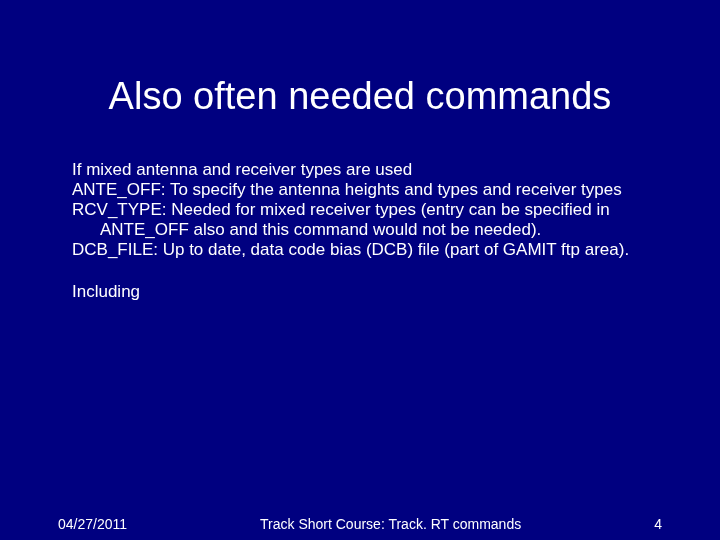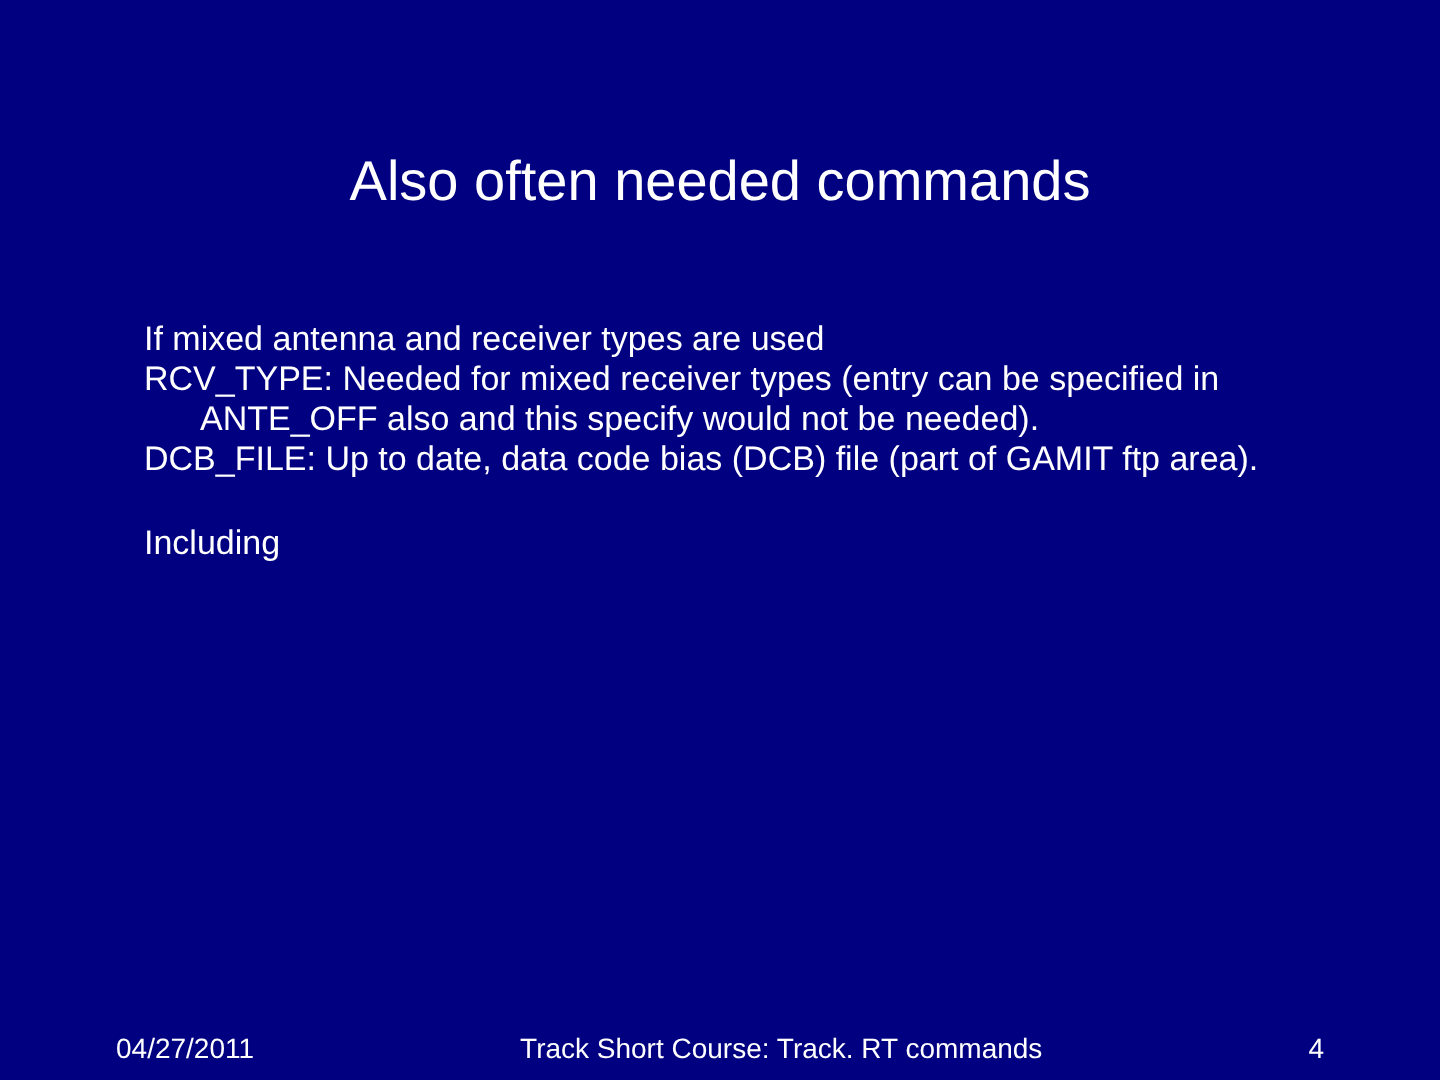--- a/index.html
+++ b/index.html
@@ -17,21 +17,21 @@
     width: 720px;
     height: 540px;
     box-sizing: border-box;
   }
   .title {
     position: absolute;
     top: 75px;
     left: 0;
     width: 720px;
     text-align: center;
-    font-size: 28px;
+    font-size: 38px;
     font-weight: normal;
   }
   .body {
     position: absolute;
     top: 160px;
     left: 72px;
     width: 608px;
     font-size: 17px;
     line-height: 1.18;
   }
@@ -66,21 +66,22 @@
 </style>
 </head>
 <body>
 
 <div class="slide">
 
   <div class="title">Also often needed commands</div>
 
   <div class="body">
     <p class="para">If mixed antenna and receiver types are used</p>
-    <p class="para hang">RCV_TYPE: Needed for mixed receiver types (entry can be specified in ANTE_OFF also and this specify would not be needed).</p>
+    <p class="para hang">ANTE_OFF: To specify the antenna heights and types and receiver types</p>
+    <p class="para hang">RCV_TYPE: Needed for mixed receiver types (entry can be specified in ANTE_OFF also and this command would not be needed).</p>
     <p class="para hang">DCB_FILE: Up to date, data code bias (DCB) file (part of GAMIT ftp area).</p>
 
     <p class="para group2">Including</p>
   </div>
 
   <div class="footer">
     <div class="footer-left">04/27/2011</div>
     <div class="footer-center">Track Short Course: Track. RT commands</div>
     <div class="footer-right">4</div>
   </div>

